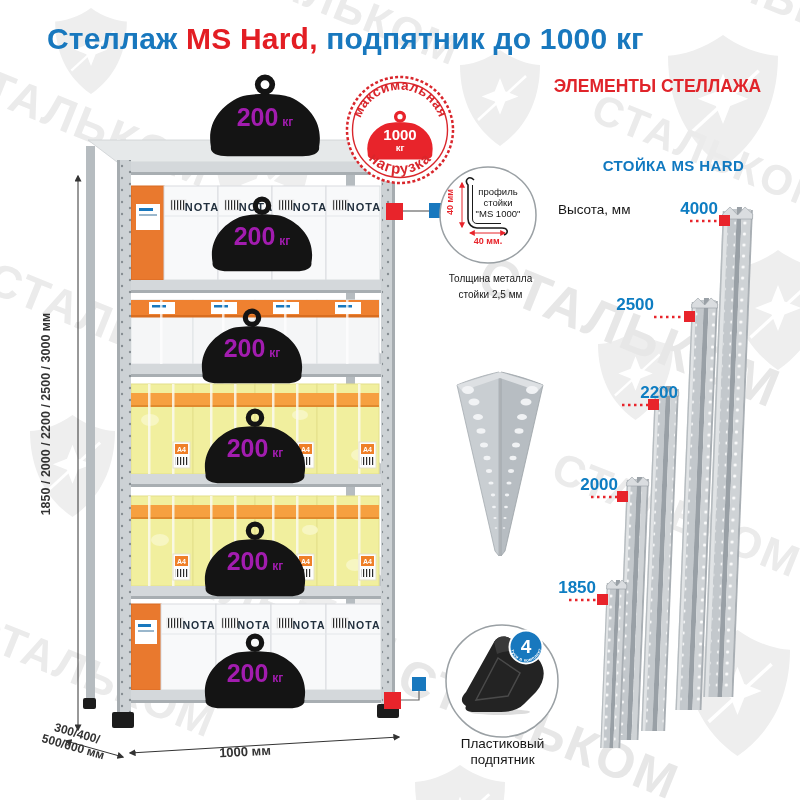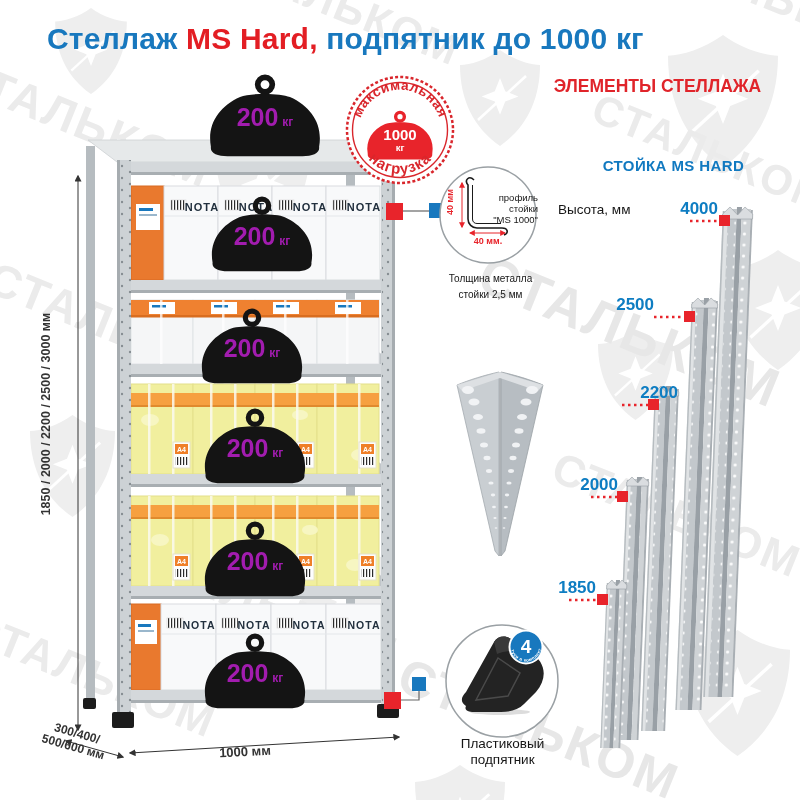--- a/index.html
+++ b/index.html
@@ -21,21 +21,21 @@
   .hlabel{position:absolute;left:558px;top:202px;font-size:13.5px;color:#161616}
   .postlab{position:absolute;width:50px;text-align:right;font-size:17px;font-weight:bold;color:#0e7dc2}
   .thick{position:absolute;left:418px;top:271px;width:145px;text-align:center;
          font-size:10px;line-height:16px;color:#161616}
   .footlab{position:absolute;left:425px;top:736px;width:155px;text-align:center;
            font-size:13.5px;line-height:16px;color:#161616}
   .dim{color:#333;font-weight:bold;position:absolute;text-align:center}
   .dimH{left:-99px;top:407px;width:290px;font-size:12.5px;transform:rotate(-90deg)}
   .dimD{left:30px;top:727px;width:90px;font-size:12px;line-height:13.5px;transform:rotate(16deg)}
   .dimW{left:185px;top:744px;width:120px;font-size:13px;transform:rotate(-3deg)}
-  .ptext{position:absolute;left:458px;top:192px;width:80px;text-align:right;
+  .ptext{position:absolute;left:458px;top:186px;width:80px;text-align:center;
          font-size:9.5px;line-height:11px;color:#161616}
   .p40v{position:absolute;left:430px;top:197px;width:40px;text-align:center;font-size:9px;
         font-weight:bold;color:#e8242b;transform:rotate(-90deg)}
   .p40h{position:absolute;left:466px;top:236px;width:44px;text-align:center;font-size:9px;
         font-weight:bold;color:#e8242b}
 </style>
 </head>
 <body>
 
 <svg width="800" height="800">

